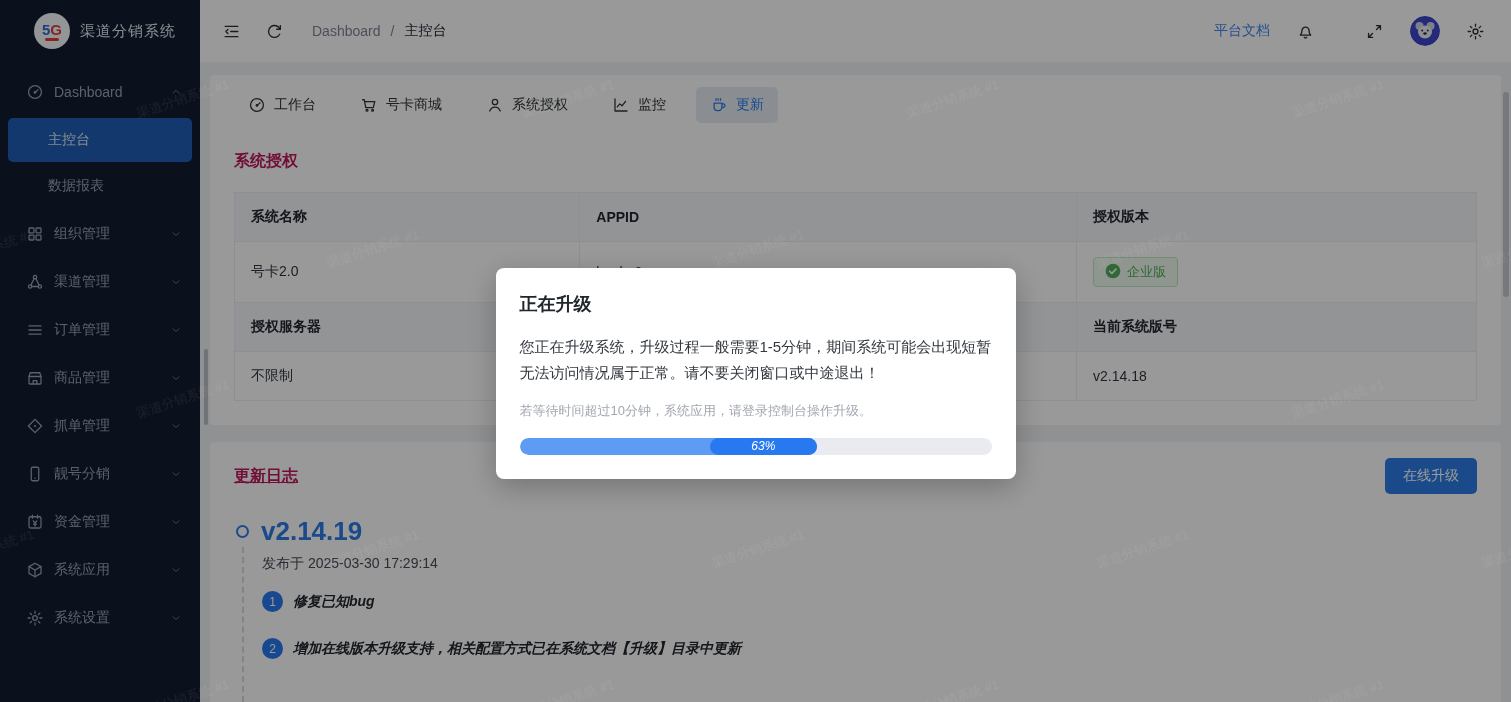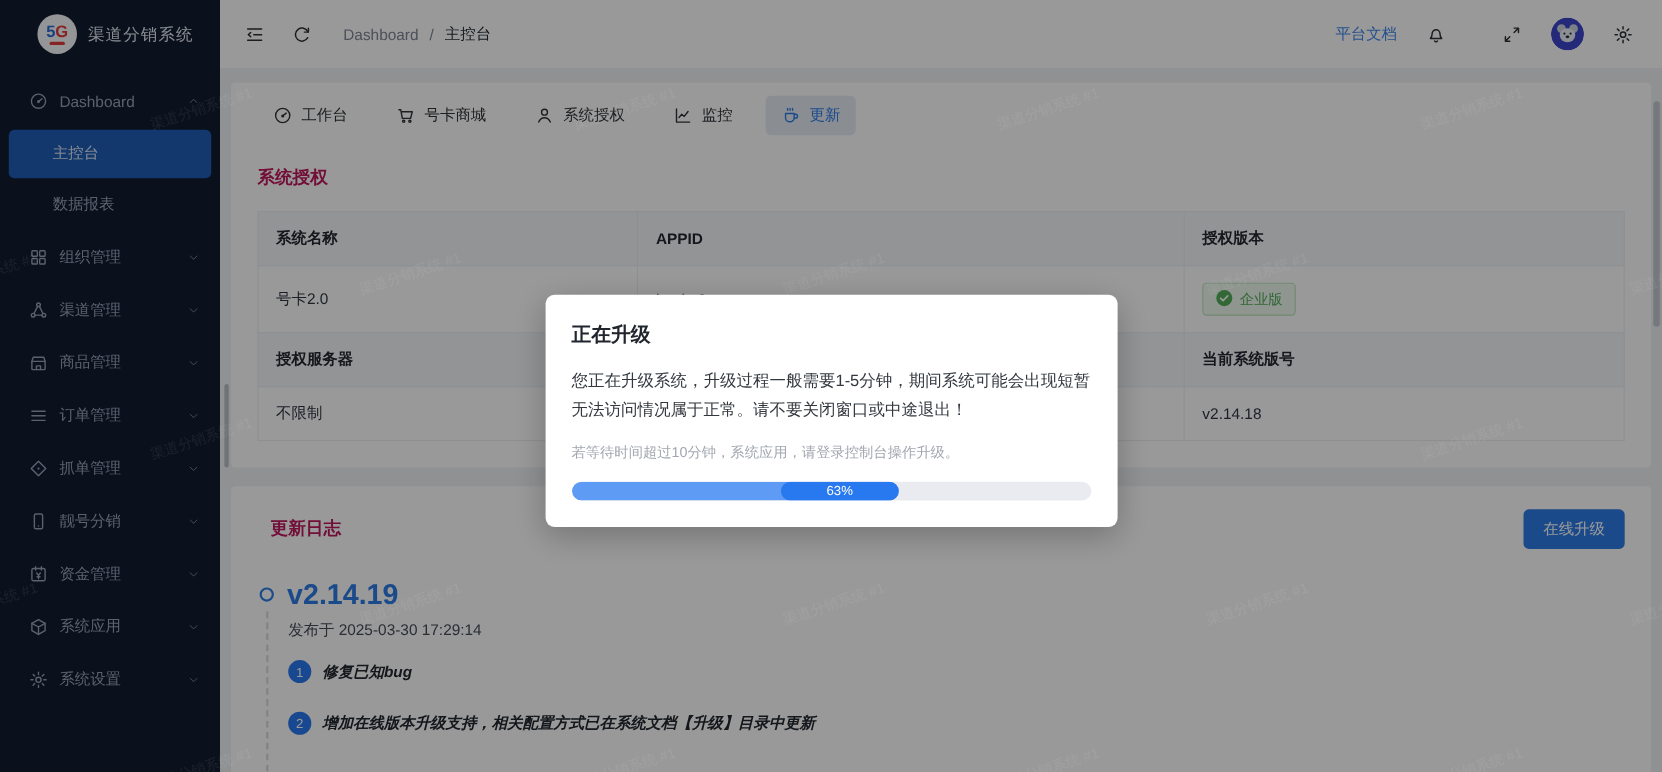--- a/index.html
+++ b/index.html
@@ -75,21 +75,21 @@
   
   .overlay { position:fixed; inset:0; background:rgba(0,0,0,0.40); z-index:50; }
   .watermark { position:fixed; inset:-60px; z-index:60; pointer-events:none; overflow:hidden; }
   .watermark span { position:absolute; font-size:13px; color:rgba(255,255,255,0.07); transform:rotate(-18deg); white-space:nowrap; }
   .modal { position:fixed; left:50%; top:268px; transform:translateX(-50%); width:520px; background:#fff; border-radius:8px; box-shadow:0 8px 30px rgba(0,0,0,.25); padding:24px; z-index:70; }
   .modal-title { font-size:18px; font-weight:bold; color:#21262e; margin-bottom:18px; }
   .modal-body { font-size:15px; color:#33383f; line-height:1.75; }
   .modal-note { margin-top:15px; font-size:13px; color:#a2a7af; }
   .progress-track { margin-top:18px; height:17px; border-radius:9px; background:#e9ebf0; overflow:hidden; position:relative; }
   .progress-fill { height:100%; border-radius:9px; background:var(--progress_light); position:relative; }
-  .progress-pill { position:absolute; right:0; top:0; bottom:0; width:36%; border-radius:9px; background:var(--primary_deep); display:flex; align-items:center; justify-content:center; color:#fff; font-size:12px; }
+  .progress-pill { position:absolute; right:0; top:0; bottom:0; width:36%; border-radius:9px; background:var(--primary_deep); display:flex; align-items:center; justify-content:center; color:#fff; font-size:12px;font-style:italic; }
 </style>
 </head>
 <body>
 
 <div class="app">
 
   <aside class="sidebar">
     <div class="logo-row">
       <div class="logo-circle">
         <div class="g5"><span class="logo-5">5</span><span class="logo-g">G</span></div>
@@ -151,40 +151,40 @@
         <span class="chev">
             <svg class="icon" viewBox="0 0 24 24">
               <path d="M6 9.5l6 6 6-6"></path>
             </svg>
           </span>
       </div>
 
       <div class="menu-item">
         <span class="mi-icon">
             <svg class="icon" viewBox="0 0 24 24">
+              <path d="M4 6.5h16M4 12h16M4 17.5h16"></path>
+            </svg>
+          </span>
+        <span class="mi-label">订单管理</span>
+        <span class="chev">
+            <svg class="icon" viewBox="0 0 24 24">
+              <path d="M6 9.5l6 6 6-6"></path>
+            </svg>
+          </span>
+      </div>
+
+      <div class="menu-item">
+        <span class="mi-icon">
+            <svg class="icon" viewBox="0 0 24 24">
               <path d="M4 10h16v9a1 1 0 01-1 1H5a1 1 0 01-1-1z"></path>
               <path d="M4 10L5.6 5h12.8L20 10"></path>
               <path d="M9.5 20v-4.5h5V20"></path>
             </svg>
           </span>
         <span class="mi-label">商品管理</span>
-        <span class="chev">
-            <svg class="icon" viewBox="0 0 24 24">
-              <path d="M6 9.5l6 6 6-6"></path>
-            </svg>
-          </span>
-      </div>
-
-      <div class="menu-item">
-        <span class="mi-icon">
-            <svg class="icon" viewBox="0 0 24 24">
-              <path d="M4 6.5h16M4 12h16M4 17.5h16"></path>
-            </svg>
-          </span>
-        <span class="mi-label">订单管理</span>
         <span class="chev">
             <svg class="icon" viewBox="0 0 24 24">
               <path d="M6 9.5l6 6 6-6"></path>
             </svg>
           </span>
       </div>
 
       <div class="menu-item">
         <span class="mi-icon">
             <svg class="icon" viewBox="0 0 24 24">
@@ -404,21 +404,21 @@
             <td class="c1">不限制</td>
             <td class="c2"></td>
             <td class="c3">v2.14.18</td>
           </tr>
         </tbody>
           </table>
       </section>
 
       <section class="card log-card">
         <div class="log-head">
-          <div class="section-title" style="margin:12px;">更新日志</div>
+          <div class="section-title" style="margin:0;text-decoration:underline;">更新日志</div>
           <button class="btn-primary">在线升级</button>
         </div>
         <div class="timeline">
           <div class="tl-head">
             <span class="tl-dot"></span>
             <span class="tl-version">v2.14.19</span>
           </div>
           <div class="tl-body">
             <div class="tl-date">发布于 2025-03-30 17:29:14</div>
             <div class="tl-item">

